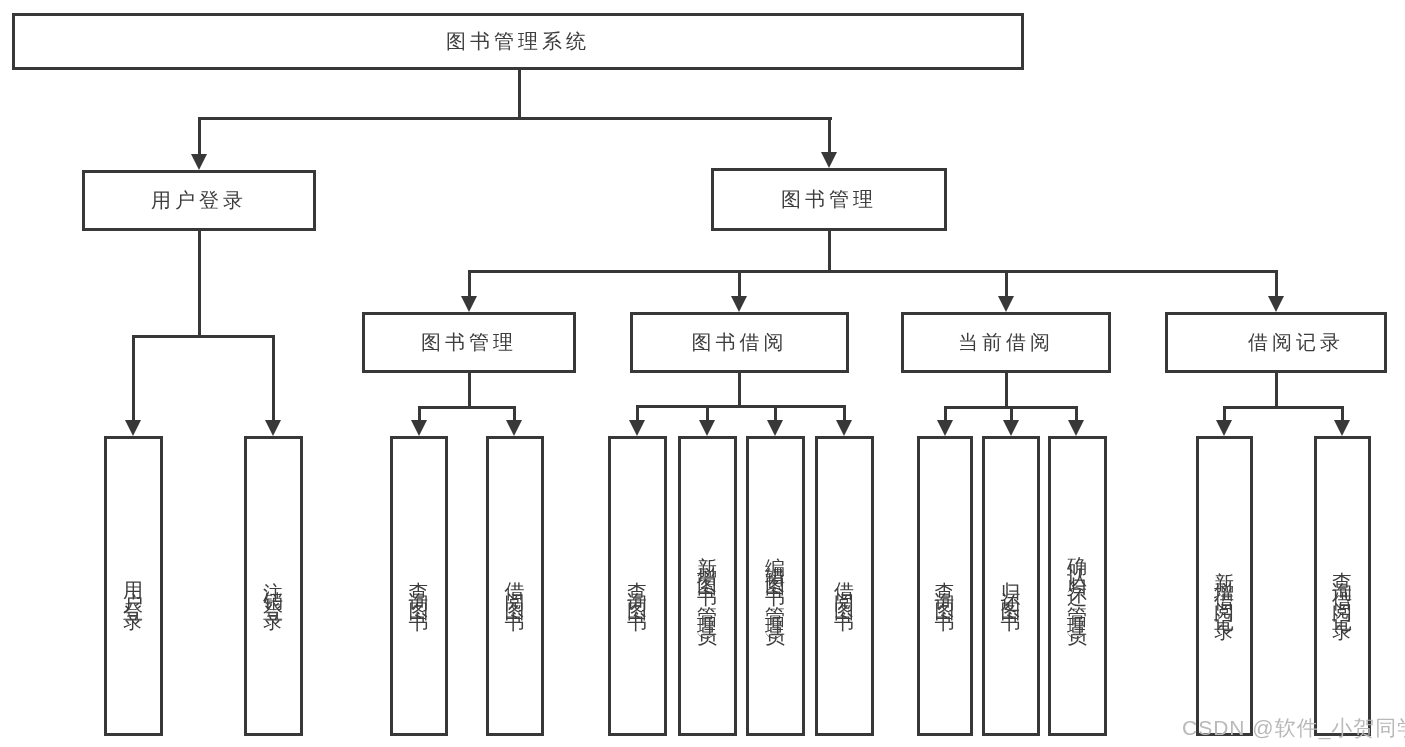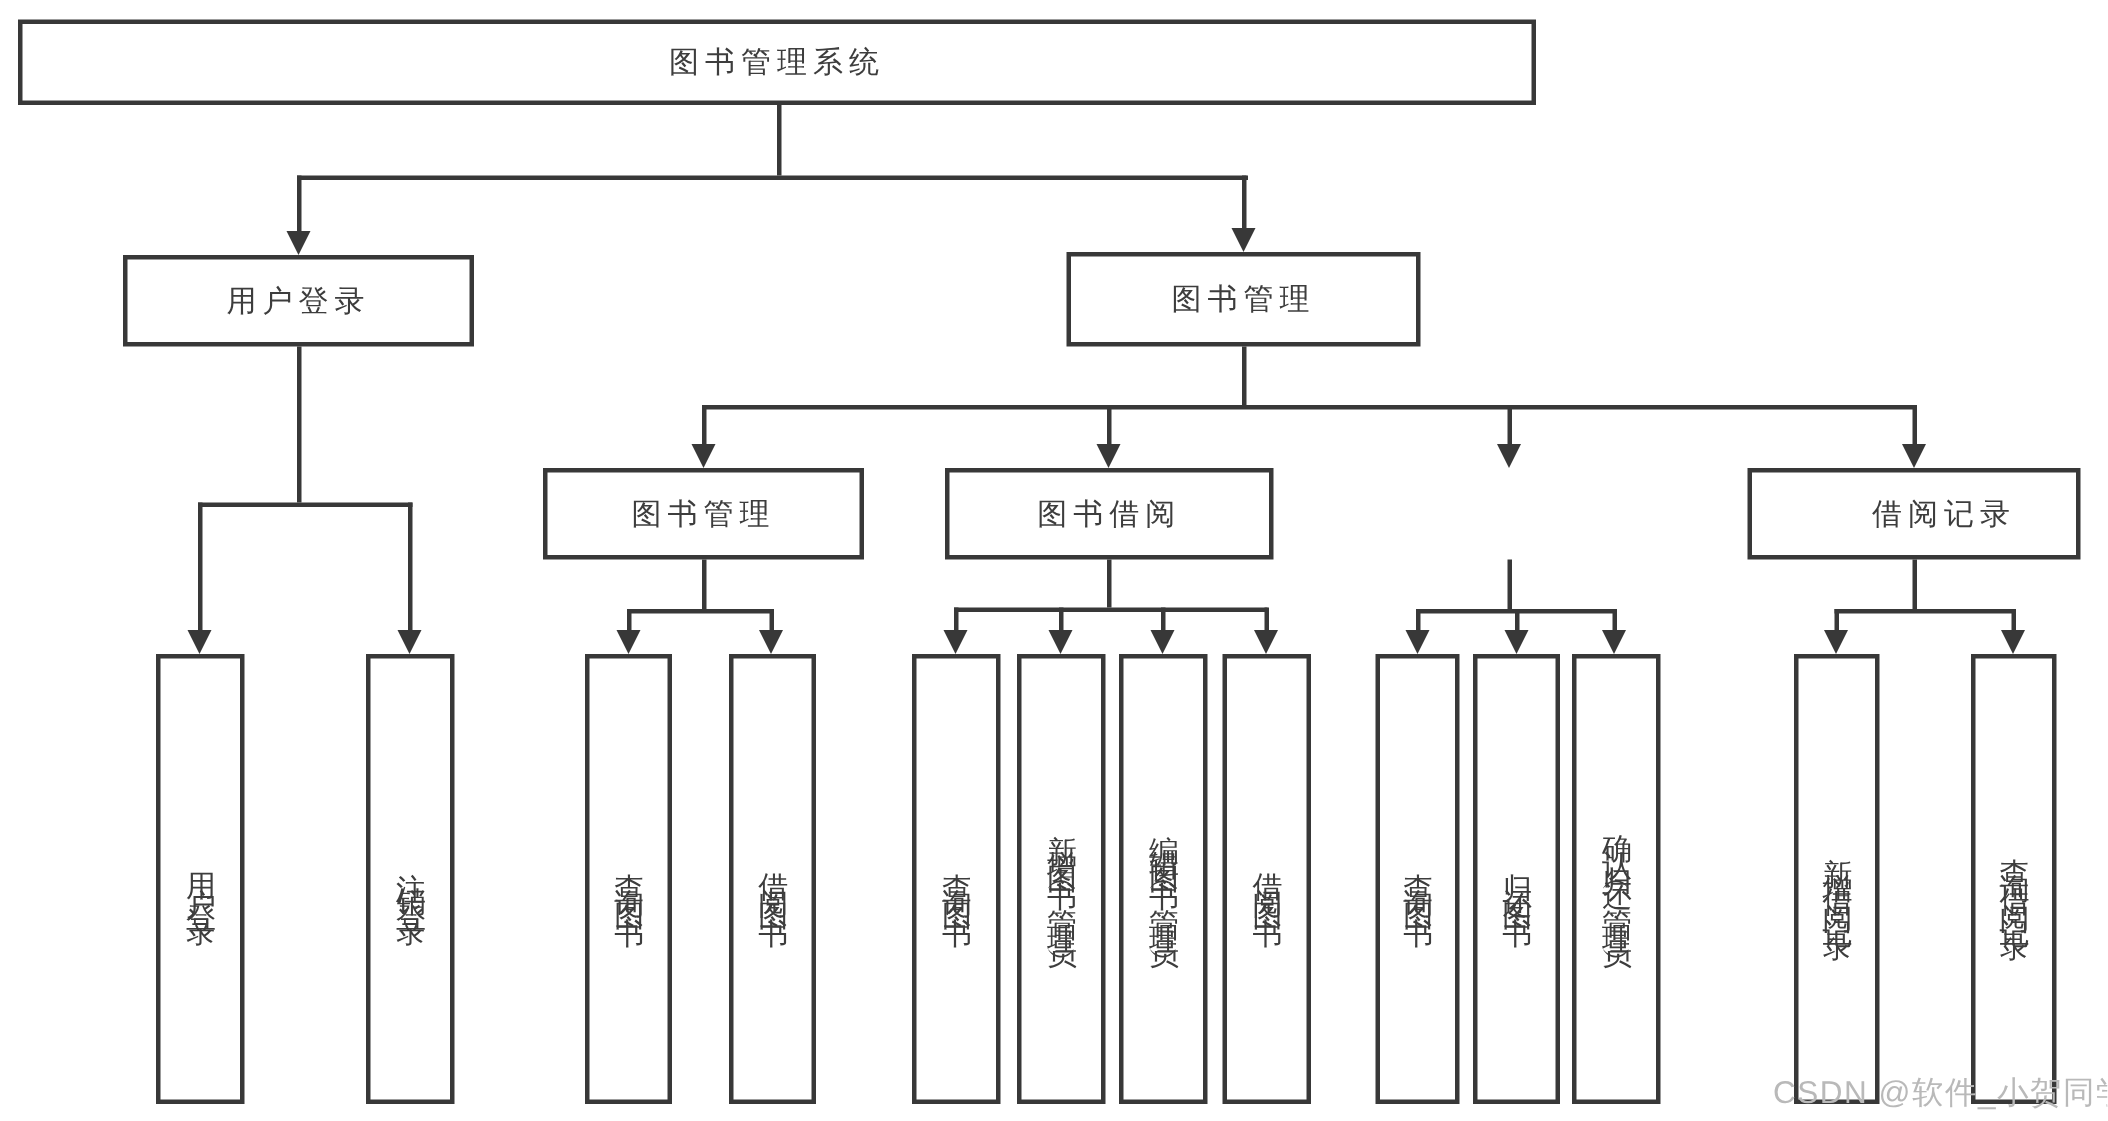--- a/index.html
+++ b/index.html
@@ -98,20 +98,23 @@
   <div class="arrow" style="left:998px;top:296px;"></div>
   <div class="vl" style="left:1275px;top:270px;height:26px;"></div>
   <div class="arrow" style="left:1268px;top:296px;"></div>
 
   <div class="hbox" style="left:362px;top:312px;width:214px;height:61px;">
     <span>图书管理</span>
   </div>
   <div class="hbox" style="left:630px;top:312px;width:219px;height:61px;align-items:center;">
     <span>图书借阅</span>
   </div>
+  <div class="hbox" style="left:901px;top:312px;width:210px;height:61px;">
+    <span>当前借阅</span>
+  </div>
   <div class="hbox" style="left:1165px;top:312px;width:222px;height:61px;padding-left:40px;">
     <span>借阅记录</span>
   </div>
 
   <div class="vl" style="left:468px;top:373px;height:33px;"></div>
   <div class="hl" style="left:418px;top:406px;width:98px;"></div>
   <div class="vl" style="left:418px;top:406px;height:14px;"></div>
   <div class="arrow" style="left:411px;top:420px;"></div>
   <div class="vl" style="left:513px;top:406px;height:14px;"></div>
   <div class="arrow" style="left:506px;top:420px;"></div>

